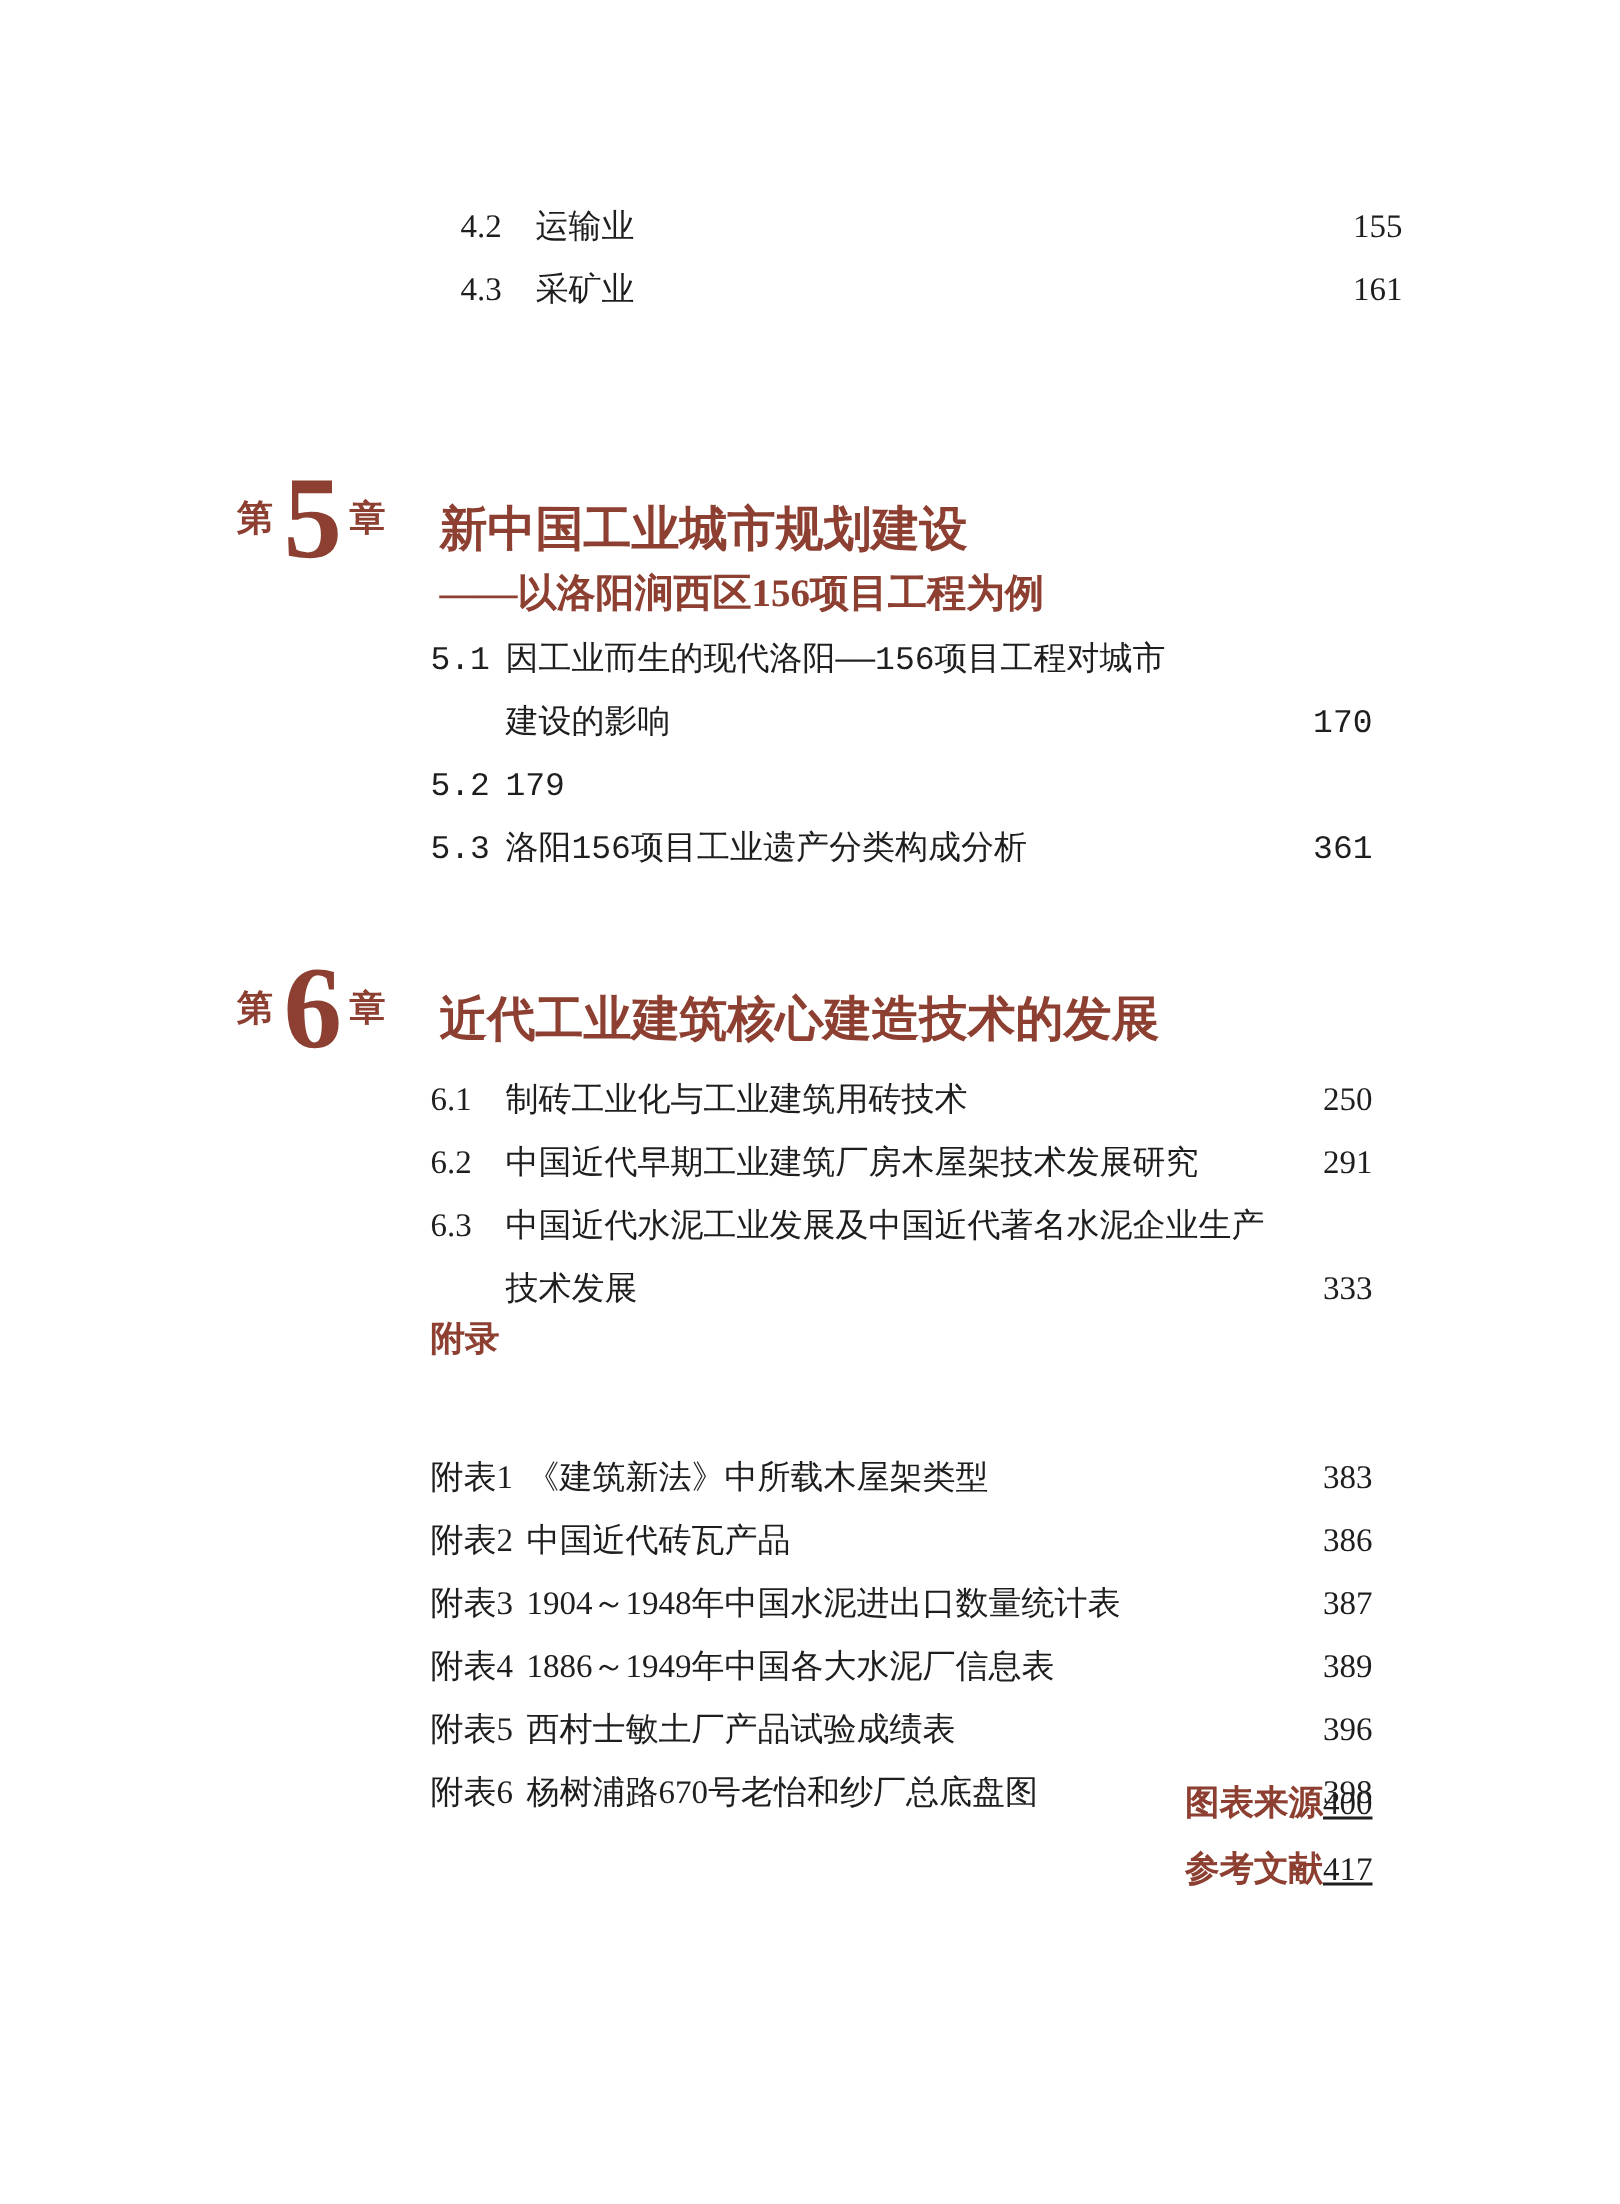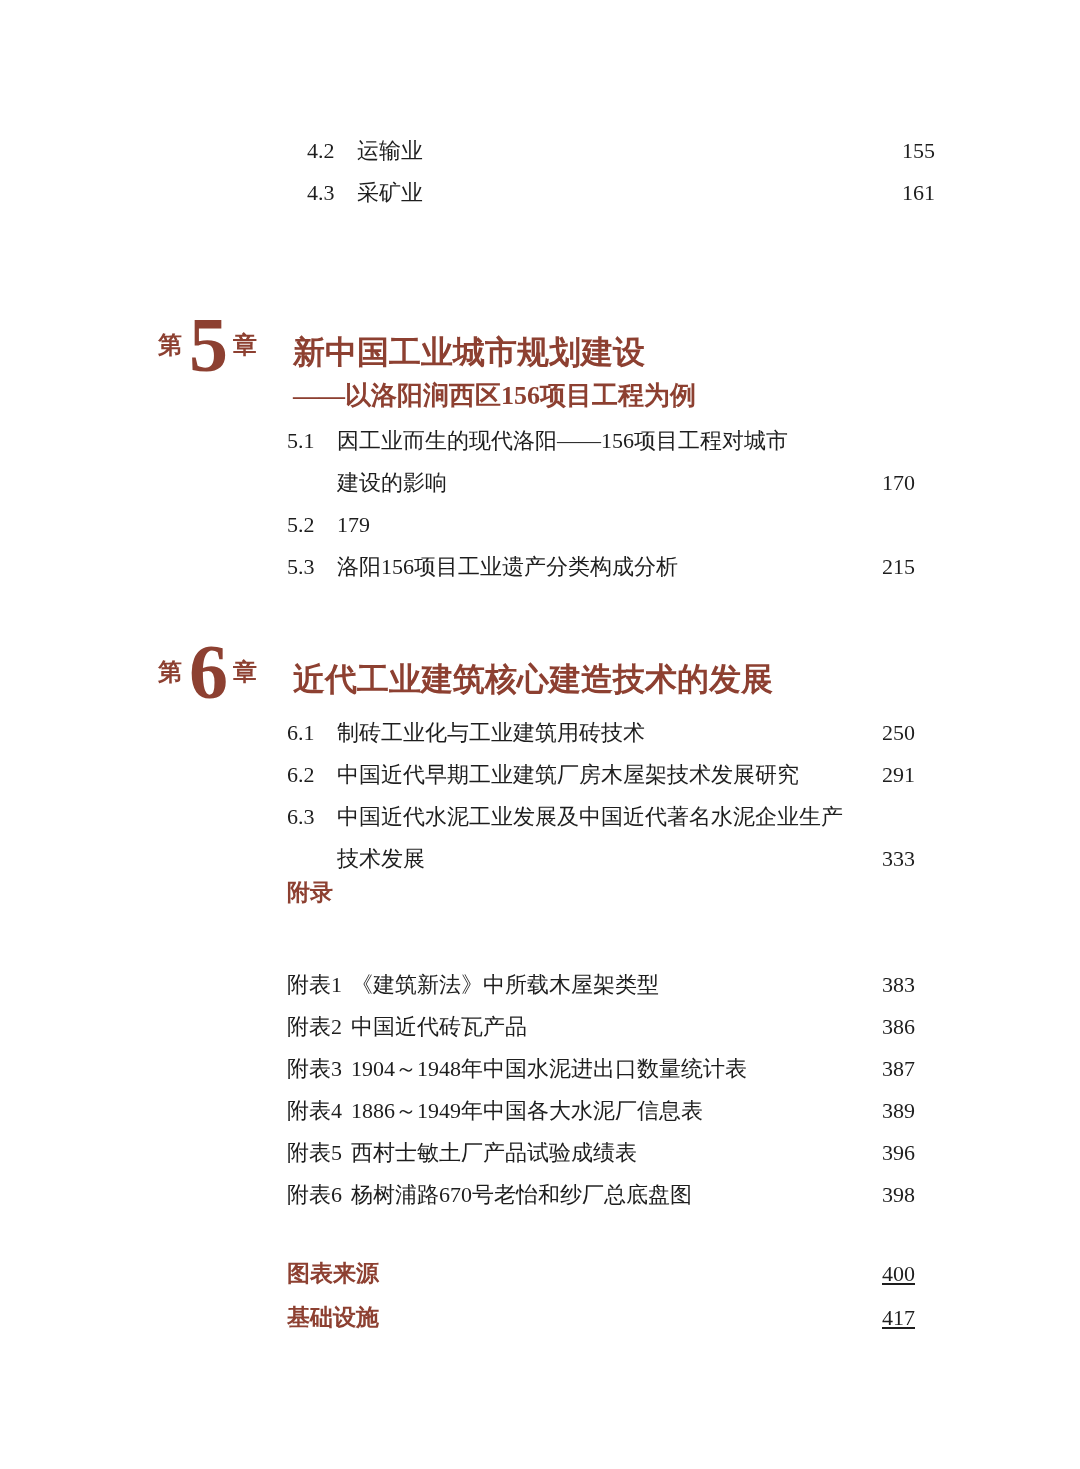--- a/index.html
+++ b/index.html
@@ -70,21 +70,21 @@
   .appendix-header {
     position: absolute;
     left: 287px;
     top: 872px;
     font-size: 23px;
     font-weight: bold;
     color: #8d4031;
     line-height: 42px;
   }
 
-  .back-matter { position: absolute; left: 287px; top: 1252px; width: 628px; }
+  .back-matter { position: absolute; left: 287px; top: 1180px; width: 628px; text-align: right; }
   .back-row {
     display: flex;
     align-items: baseline;
     height: 44px;
     line-height: 44px;
     font-size: 23px;
   }
   .back-row .label { flex: 1 1 auto; font-weight: bold; color: #8d4031; }
   .back-row .page-num { flex: 0 0 auto; font-size: 22px; color: #1e1e1e; text-decoration: underline; }
 </style>
@@ -111,38 +111,38 @@
       <span class="marker-cn">第</span>
       <span class="chapter-numeral">5</span>
       <span class="marker-cn">章</span>
     </div>
     <div class="chapter-titles">
       <div class="chapter-title">新中国工业城市规划建设</div>
       <div class="chapter-subtitle">——以洛阳涧西区156项目工程为例</div>
     </div>
   </section>
 
-  <section class="toc-section" style="top:420px;">
+  <section class="toc-section" style="top:420px;font-family:Liberation Mono, monospace;">
     <div class="toc-row">
       <span class="num">5.1</span>
       <span class="label">因工业而生的现代洛阳——156项目工程对城市</span>
     </div>
     <div class="toc-row">
       <span class="num"></span>
       <span class="label">建设的影响</span>
       <span class="page-num">170</span>
     </div>
     <div class="toc-row">
       <span class="num">5.2</span>
       <span class="page-num">179</span>
     </div>
     <div class="toc-row">
       <span class="num">5.3</span>
       <span class="label">洛阳156项目工业遗产分类构成分析</span>
-      <span class="page-num">215</span>
+      <span class="page-num">361</span>
     </div>
   </section>
 
   <section class="chapter-block" style="top:640px;">
     <div class="chapter-marker">
       <span class="marker-cn">第</span>
       <span class="chapter-numeral">6</span>
       <span class="marker-cn">章</span>
     </div>
     <div class="chapter-titles">
@@ -206,18 +206,18 @@
       <span class="page-num">398</span>
     </div>
   </section>
 
   <section class="back-matter">
     <div class="back-row">
       <span class="label">图表来源</span>
       <span class="page-num">400</span>
     </div>
     <div class="back-row">
-      <span class="label">基础设施</span>
+      <span class="label">参考文献</span>
       <span class="page-num">417</span>
     </div>
   </section>
 
 </div>
 
 </body></html>

